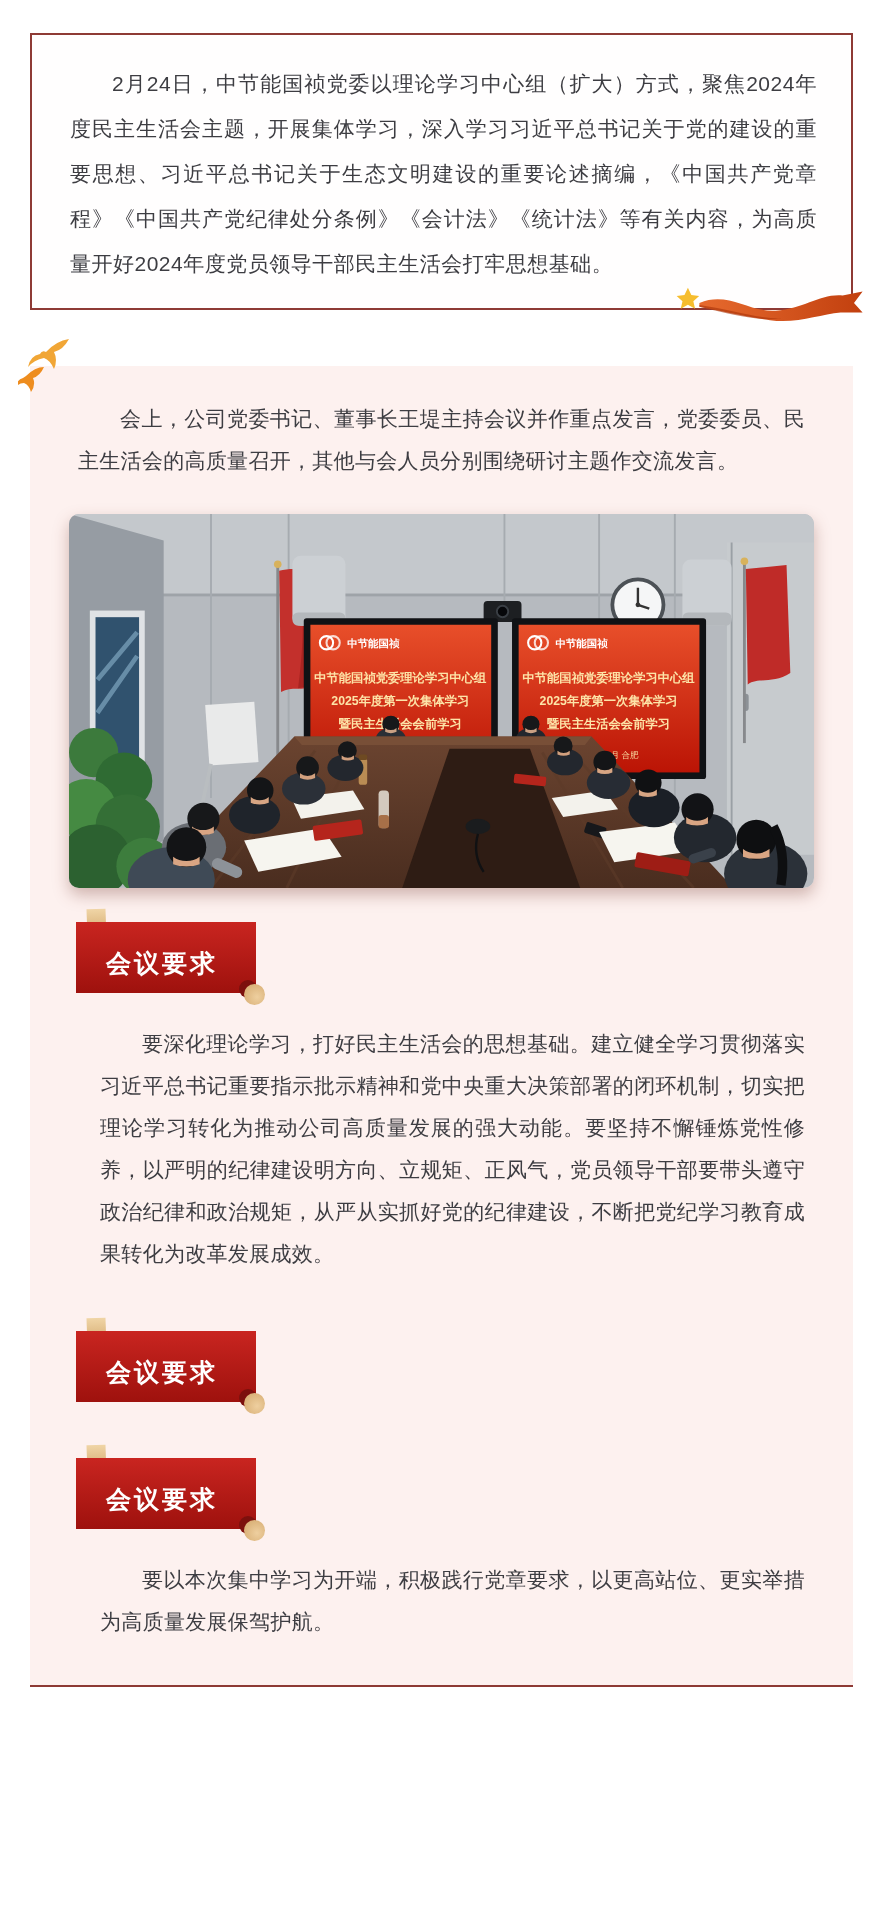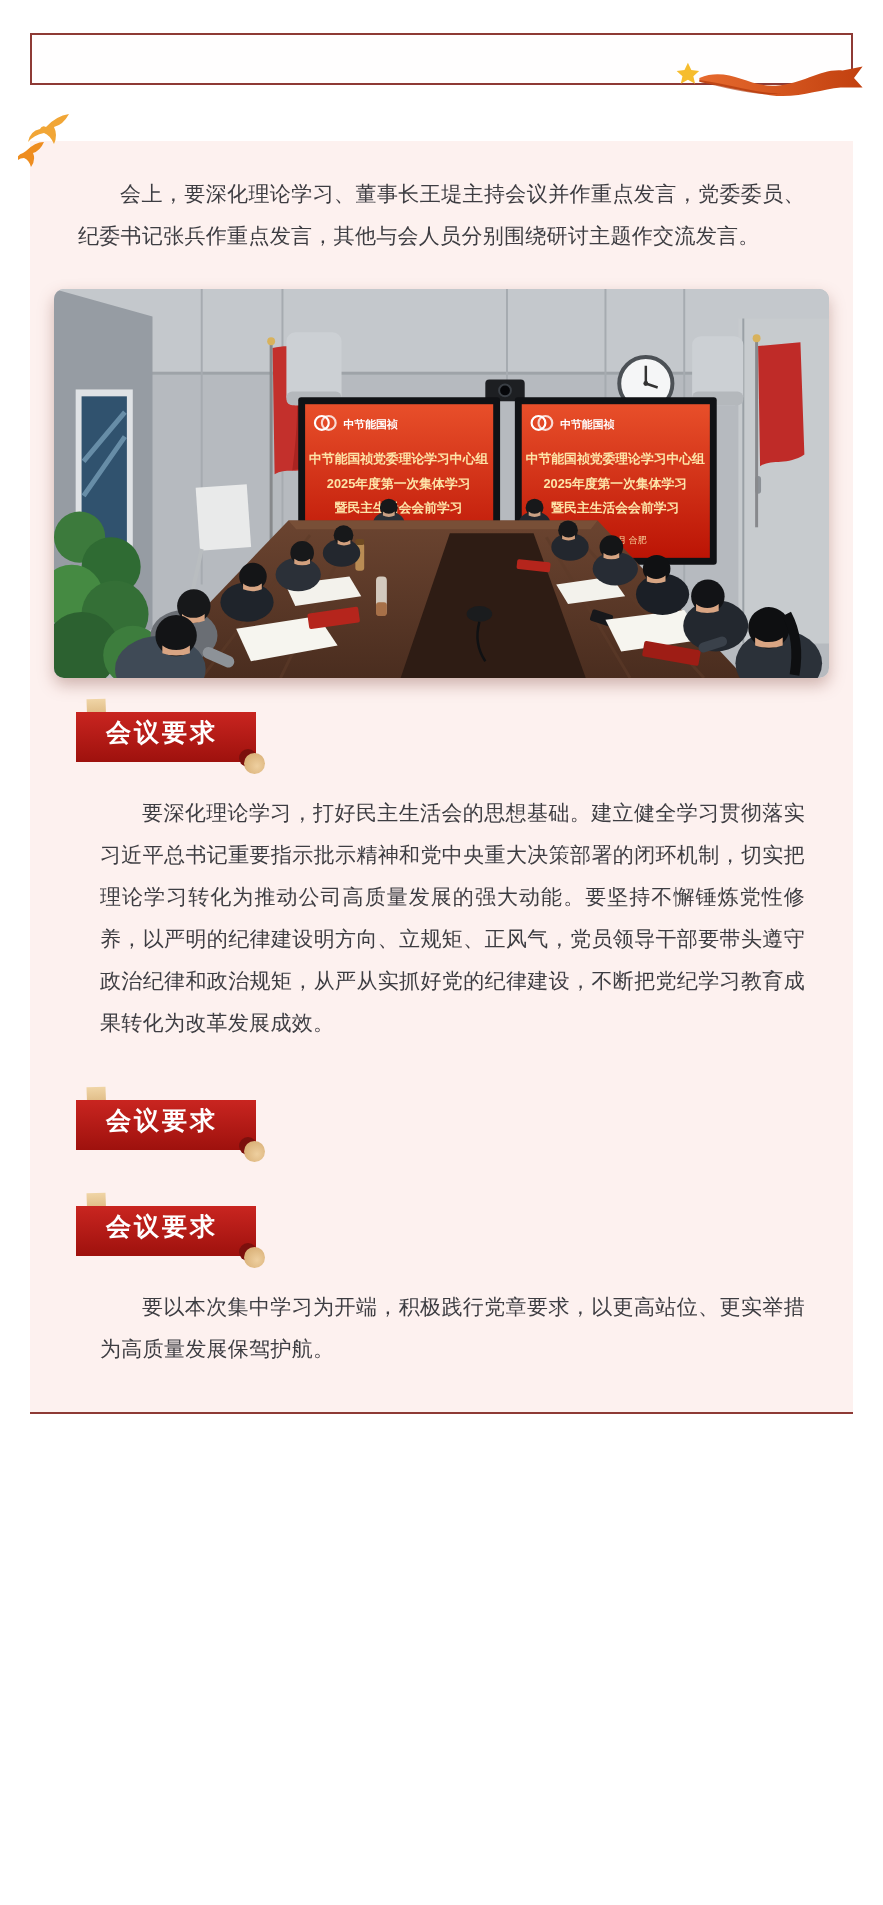--- a/index.html
+++ b/index.html
@@ -10,58 +10,59 @@
   .intro-box{position:relative;border:2px solid #8e3a35;background:#fffefe;padding:26px 34px 22px 38px;}
   .intro-box p{margin:0;font-size:21px;line-height:45px;text-align:justify;text-indent:2em;letter-spacing:.5px;}
   .ribbon{position:absolute;right:-18px;bottom:-17px;width:198px;height:42px;}
 
   
   .content{position:relative;margin-top:56px;background:#fdf1ef;border-bottom:2px solid #8e3a35;padding:32px 22px 42px;}
   .doves{position:absolute;top:-28px;left:-12px;width:54px;height:60px;}
   .body-text{margin:0 26px;font-size:21px;line-height:42px;text-align:justify;text-indent:2em;letter-spacing:.3px;}
 
   
-  .photo{display:block;margin:32px 2px 0;border-radius:10px;overflow:hidden;box-shadow:0 7px 16px rgba(122,62,52,.35);line-height:0;}
+  .photo{display:block;margin:32px 17px 0;border-radius:10px;overflow:hidden;box-shadow:0 7px 16px rgba(122,62,52,.35);line-height:0;}
   .photo svg{display:block;width:100%;height:auto;}
 
   
   .banner-wrap{position:relative;width:fit-content;margin:56px 0 0 24px;}
   .banner-wrap.first{margin-top:34px;}
   .tab{position:absolute;left:11px;top:-13px;width:19px;height:30px;background:linear-gradient(180deg,#f0d5a6,#cfa266);transform:rotate(-2deg);z-index:0;}
-  .banner{position:relative;z-index:1;background:linear-gradient(180deg,#c92520,#9e110d);color:#ffffff;font-weight:bold;font-size:25px;letter-spacing:3px;padding:4px 38px 13px 30px;}
+  .banner{position:relative;z-index:1;background:linear-gradient(180deg,#c92520,#9e110d);color:#ffffff;font-weight:bold;font-size:25px;letter-spacing:3px;padding:25px 38px 13px 30px;}
   .dot-shadow{position:absolute;right:-1px;bottom:-5px;width:18px;height:18px;border-radius:50%;background:#7c100d;}
   .dot{position:absolute;right:-9px;bottom:-12px;width:21px;height:21px;border-radius:50%;background:radial-gradient(circle at 62% 62%,#eecf9f,#d2a66a);}
   .after-banner{margin-top:30px;margin-left:48px;}
 </style>
 </head>
 <body>
 
 <div class="page">
 
   <div class="intro-box">
+    <p>2月24日，中节能国祯党委以理论学习中心组（扩大）方式，聚焦2024年度民主生活会主题，开展集体学习，深入学习习近平总书记关于党的建设的重要思想、习近平总书记关于生态文明建设的重要论述摘编，《中国共产党章程》《中国共产党纪律处分条例》《会计法》《统计法》等有关内容，为高质量开好2024年度党员领导干部民主生活会打牢思想基础。</p>
     <svg class="ribbon" viewBox="0 0 200 44" aria-hidden="true">
       <defs>
         <linearGradient id="rg" x1="0" y1="0" x2="1" y2="0">
           <stop offset="0" stop-color="#e66a2e"></stop>
             <stop offset="1" stop-color="#c2400f"></stop>
         </linearGradient>
       </defs>
       <path d="M26,21 C 56,8 78,31 106,29 C 136,27 152,11 176,13 L 197,9 L 188,21 L 197,31 L 174,31 C 152,33 128,43 100,39 C 72,35 48,29 26,25 Z" fill="url(#rg)"></path>
       <path d="M26,23 C 60,28 90,38 112,37 C 90,41 60,33 26,25 Z" fill="#a93208" opacity=".6"></path>
       <path d="M14,5 l3.6,7.6 8.2,.9 -6.1,5.5 1.8,8.1 -7.5,-4.4 -7.5,4.4 1.8,-8.1 -6.1,-5.5 8.2,-.9 z" fill="#f6bd2e"></path>
     </svg>
   </div>
 
   <div class="content">
     <svg class="doves" viewBox="0 0 54 60" aria-hidden="true">
       <path d="M28,14 q10,-11 23,-13 q-6,11 -15,13 q4,8 0,17 q-4,-9 -10,-11 q-10,2 -16,9 q2,-11 12,-13 q2,-4 6,-2 z" fill="#f1a636"></path>
       <path d="M8,38 q9,-9 18,-9 q-4,9 -11,11 q3,7 -2,14 q-2,-7 -7,-9 q-6,0 -8,5 q0,-8 7,-10 z" fill="#ee8d1f"></path>
     </svg>
 
-    <p class="body-text">会上，要深化理论学习、董事长王堤主持会议并作重点发言，党委委员、纪委书记张兵作重点发言，其他与会人员分别围绕研讨主题作交流发言。</p>
+    <p class="body-text">会上，公司党委书记、董事长王堤主持会议并作重点发言，党委委员、民主生活会的高质量召开，其他与会人员分别围绕研讨主题作交流发言。</p>
 
     <span class="photo">
       <svg viewBox="0 0 787 395" aria-hidden="false">
         <defs>
           <linearGradient id="slide" x1="0" y1="0" x2="0" y2="1">
             <stop offset="0" stop-color="#e84f2a"></stop>
               <stop offset="1" stop-color="#bb1405"></stop>
           </linearGradient>
           <linearGradient id="wood" x1="0" y1="0" x2="0" y2="1">
             <stop offset="0" stop-color="#6b4430"></stop>

